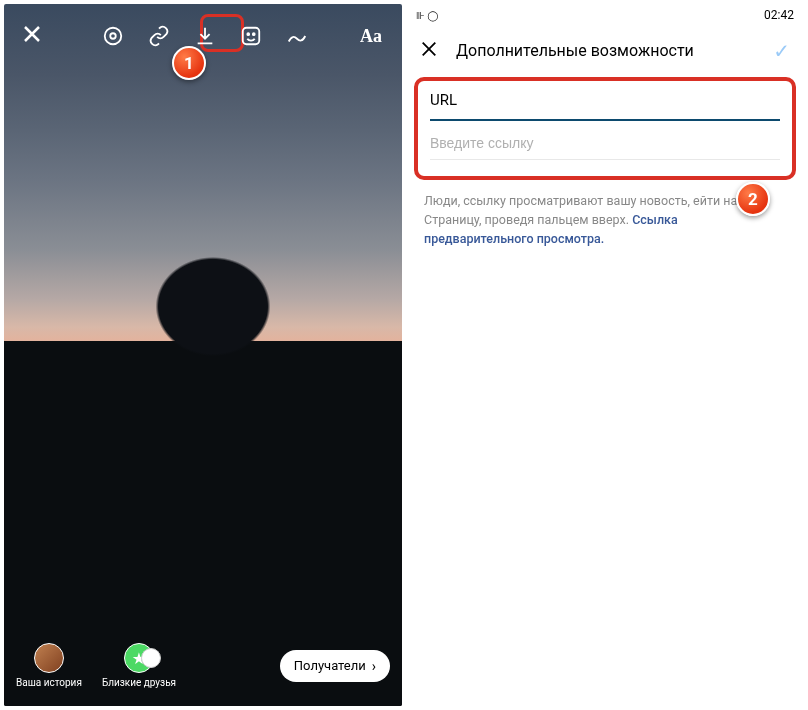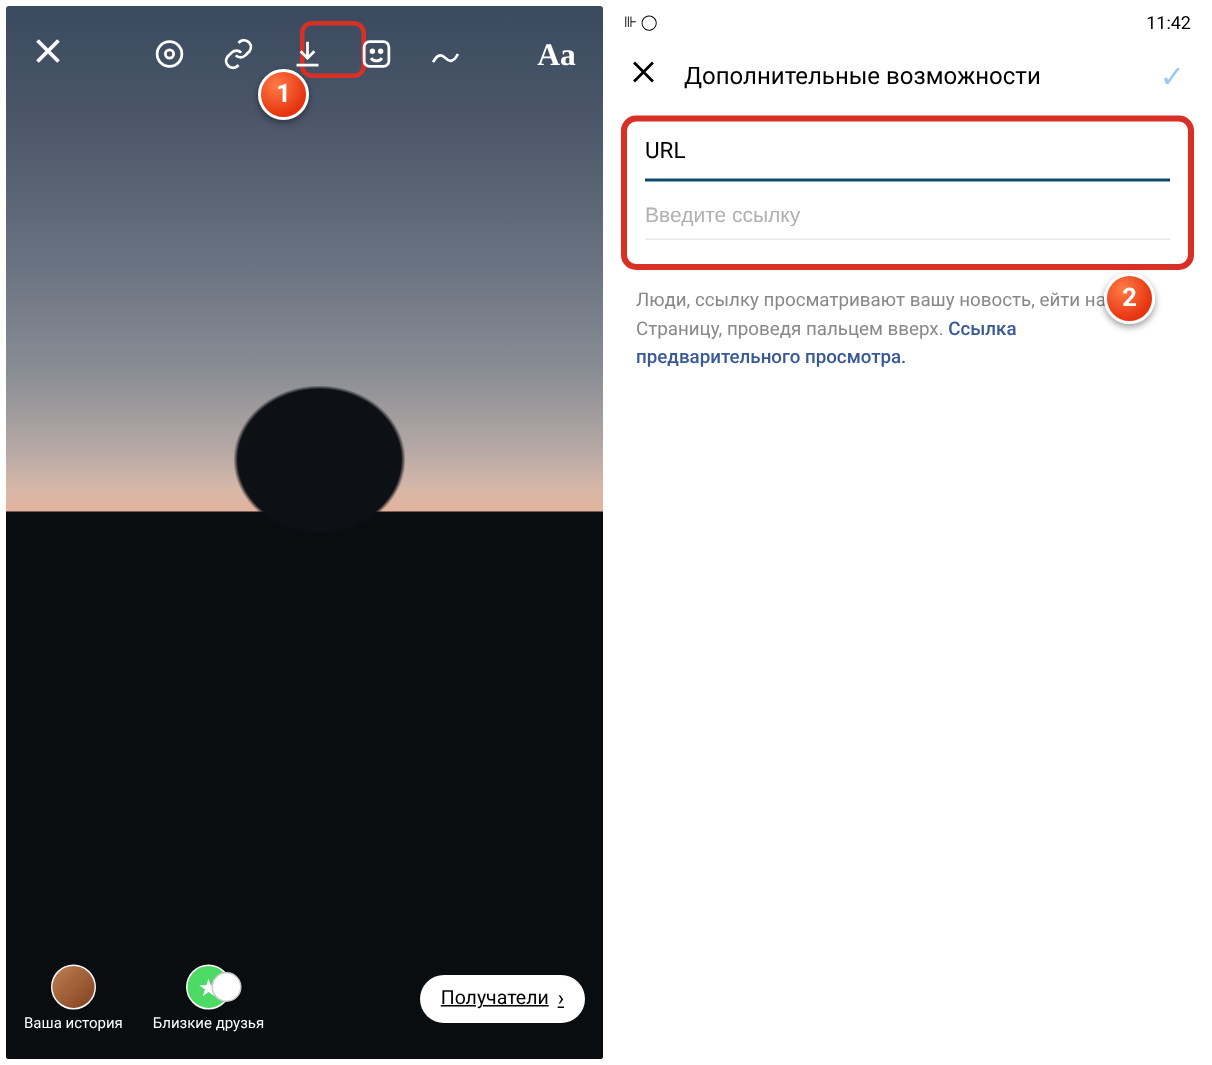--- a/index.html
+++ b/index.html
@@ -84,21 +84,21 @@
     .tool-icon {
       color: #fff;
       width: 26px;
       height: 26px;
       display: flex;
       align-items: center;
       justify-content: center;
       cursor: pointer;
     }
     .tool-icon svg { stroke: #fff; fill: none; stroke-width: 2; }
-    .text-icon { font-weight: bold; font-size: 21px; color: #fff; font-family: Georgia, serif; margin-left: 28px; }
+    .text-icon { font-weight: bold; font-size: 18px; color: #fff; font-family: Georgia, serif; margin-left: 28px; }
     .link-highlight {
       position: absolute;
       top: 10px;
       left: 196px;
       width: 44px;
       height: 38px;
       border: 3px solid #d93025;
       border-radius: 8px;
       z-index: 9;
     }
@@ -157,21 +157,20 @@
     .recipients-btn {
       margin-left: auto;
       background: #fff;
       border-radius: 20px;
       padding: 8px 14px;
       display: flex;
       align-items: center;
       gap: 6px;
       font-size: 13px;
       cursor: pointer;
-      text-decoration: underline;
     }
     .chevron { font-size: 14px; }
     
     .phone-right {
       background: #fff;
       display: flex;
       flex-direction: column;
     }
     .status-bar {
       height: 22px;
@@ -320,21 +319,21 @@
       <div class="recipients-btn">
         <span>Получатели</span>
         <span class="chevron">›</span>
       </div>
     </div>
   </div>
 
   <div class="phone phone-right">
     <div class="status-bar">
       <div class="status-left">⊪ ◯</div>
-      <div>11:42</div>
+      <div>02:42</div>
     </div>
     <div class="header">
       <div class="header-close">
         <svg width="18" height="18" viewBox="0 0 20 20">
             <path d="M3 3 L17 17 M17 3 L3 17" stroke="#000" stroke-width="2" fill="none"></path>
           </svg>
       </div>
       <div class="header-title">Дополнительные возможности</div>
       <div class="header-check">✓</div>
     </div>

